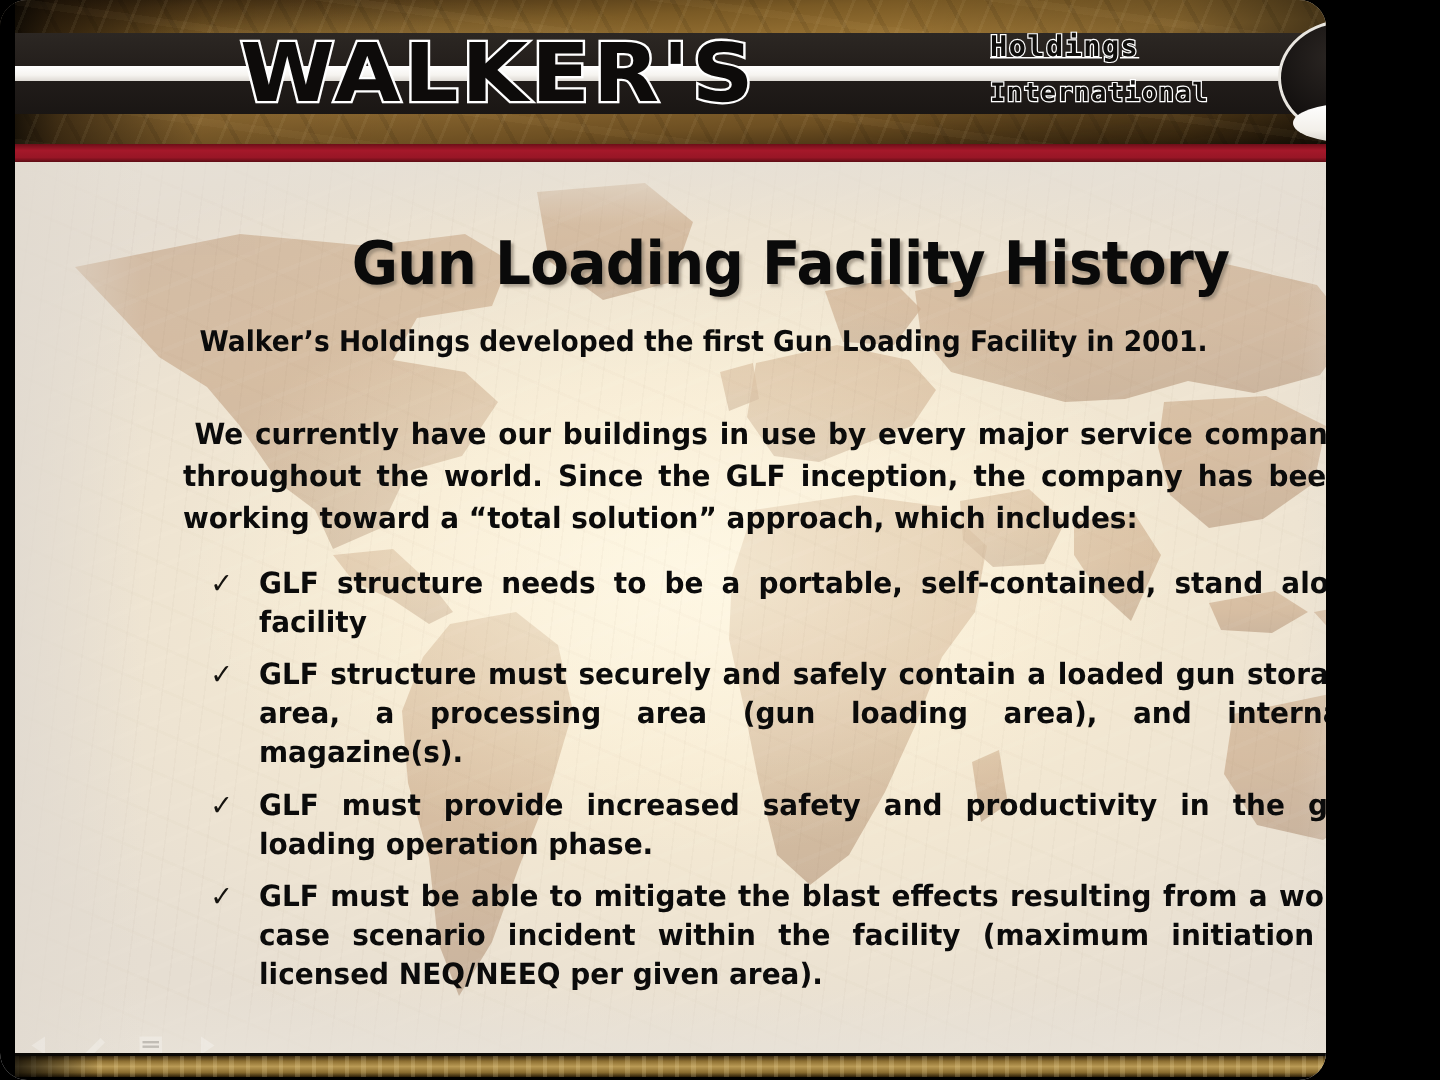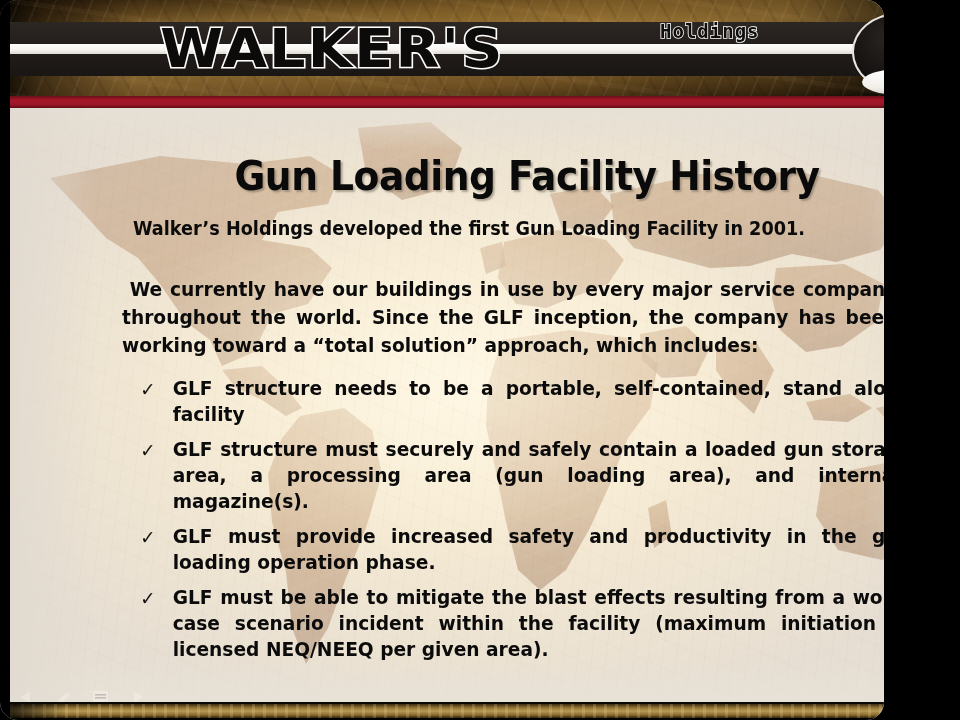--- a/index.html
+++ b/index.html
@@ -114,21 +114,21 @@
     height: 62px;
     font-family: "DejaVu Sans Mono", monospace;
     font-weight: bold;
     font-size: 19px;
     color: #100e0c;
     -webkit-text-stroke: 1.6px #ffffff;
     paint-order: stroke fill;
     letter-spacing: 1px;
     white-space: nowrap;
   }
-  #lockup .l1 { position: absolute; left: 0;  top: 0px;  }
+  #lockup .l1 { position: absolute; left: 0;  top: 0px; text-decoration: underline;  }
   #lockup .l2 { position: absolute; left: 0;  top: 32px; font-size: 17px; }
 
   
   #inc-badge {
     position: absolute;
     left: 852px;
     top: 13px;
     width: 92px;
     height: 78px;
     border-radius: 50%;
@@ -347,20 +347,21 @@
 
   <div id="banner">
     <div class="tex"></div>
     <div class="darkbar"></div>
     <div class="whitestripe"></div>
 
     <div id="walkers-mark">WALKER'S</div>
 
     <div id="lockup">
       <span class="l1">Holdings</span>
+      <span class="l2">International</span>
     </div>
 
     <div id="inc-badge">
       <div class="oval">Inc.</div>
     </div>
   </div>
 
   <div id="redbar"></div>
 
   <div id="body-area">

